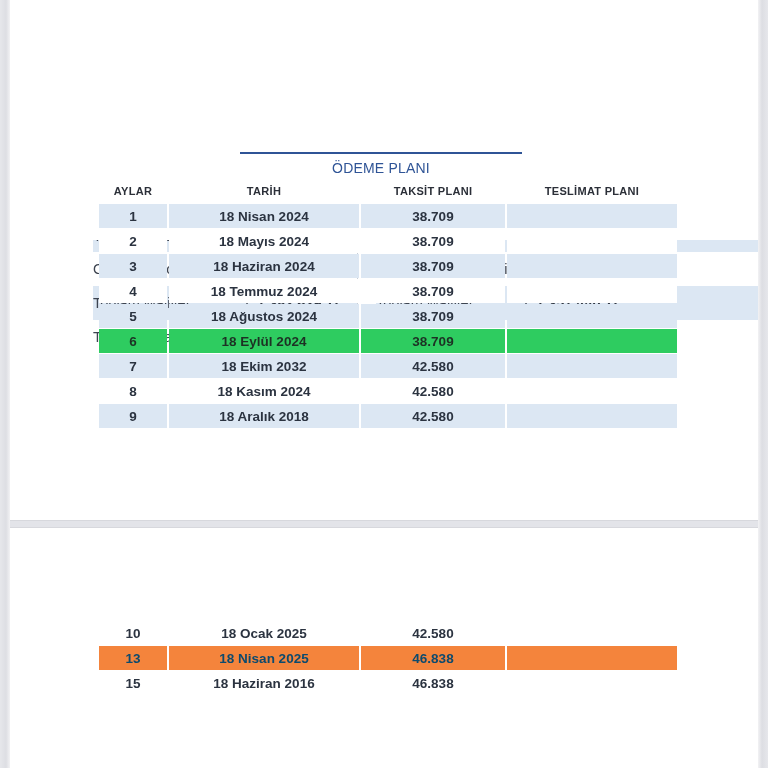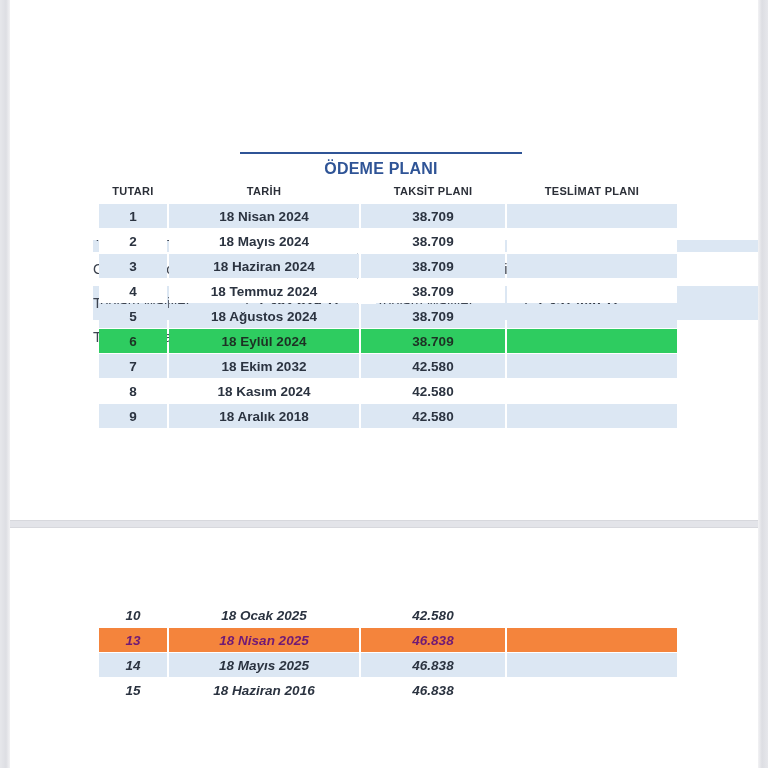--- a/index.html
+++ b/index.html
@@ -136,22 +136,22 @@
     width: 282px;
     height: 2px;
     background: #2f5496;
   }
   .plan-title {
     position: absolute;
     left: 240px;
     top: 160px;
     width: 282px;
     text-align: center;
-    font-size: 16px;
-    font-weight: 700;
+    font-size: 14px;
+    font-weight: 400;
     letter-spacing: 0.2px;
     color: #2f5496;
   }
 
   .plan-table {
     position: absolute;
     left: 97px;
     top: 182px;
     width: 574px;
     border-collapse: separate;
@@ -182,28 +182,27 @@
   }
 
   col.c-ay  { width: 68px; }
   col.c-tar { width: 190px; }
   col.c-tak { width: 144px; }
   col.c-tes { width: 170px; }
 
   tr.shaded  td { background: #dce7f3; }
   tr.plain   td { background: #ffffff; }
   tr.green   td { background: #2ecc60; color: #1d3124; }
-  tr.orange  td { background: #f4843c; color: #701a75; }
+  tr.orange  td { background: #f4843c; color: #0c4a6e; }
 
   .section-two {
     position: absolute;
     left: 97px;
-    top: 602px;
+    top: 620px;
     width: 574px;
-    font-style: italic;
   }
 
   .edge-strip {
     position: absolute;
     top: 0;
     bottom: 0;
     width: 10px;
     background: linear-gradient(90deg,#e6e7eb 0%, #dddee3 60%, #f2f2f4 100%);
   }
   .edge-strip.left  { left: 0; }
@@ -274,21 +273,21 @@
 
   <table class="plan-table">
     <colgroup>
       <col class="c-ay">
         <col class="c-tar">
         <col class="c-tak">
         <col class="c-tes">
     </colgroup>
     <thead>
       <tr>
-        <th>TUTARI</th>
+        <th>AYLAR</th>
         <th>TARİH</th>
         <th>TAKSİT PLANI</th>
         <th>TESLİMAT PLANI</th>
       </tr>
     </thead>
     <tbody id="rows-one">
         <tr class="shaded">
           <td>1</td>
           <td>18 Nisan 2024</td>
           <td>38.709</td>
@@ -359,26 +358,20 @@
             <td>18 Ocak 2025</td>
             <td>42.580</td>
             <td></td>
           </tr>
           <tr class="orange">
             <td>13</td>
             <td>18 Nisan 2025</td>
             <td>46.838</td>
             <td></td>
           </tr>
-          <tr class="shaded">
-            <td>14</td>
-            <td>18 Mayıs 2025</td>
-            <td>46.838</td>
-            <td></td>
-          </tr>
           <tr class="plain">
             <td>15</td>
             <td>18 Haziran 2016</td>
             <td>46.838</td>
             <td></td>
           </tr>
         </tbody>
     </table>
   </div>
 

